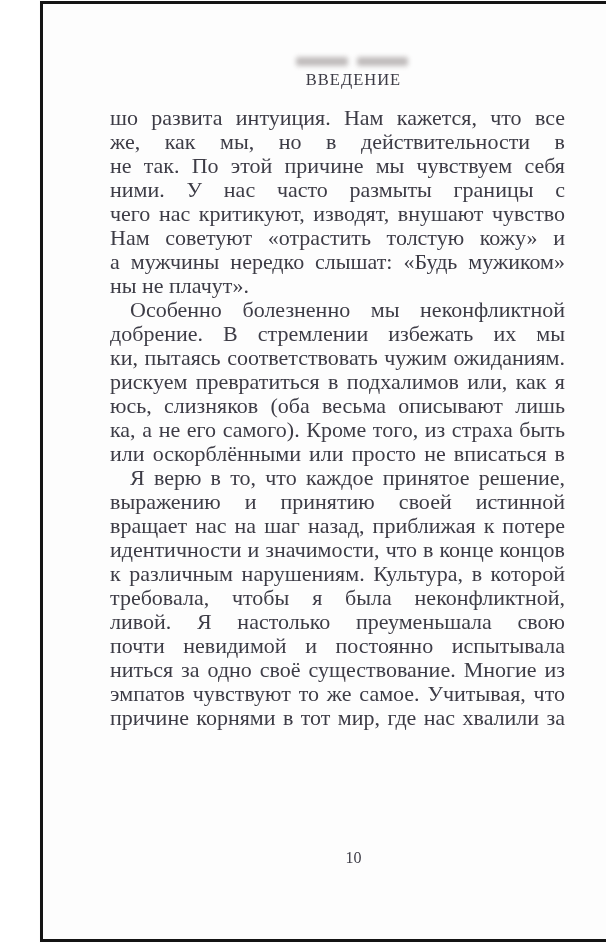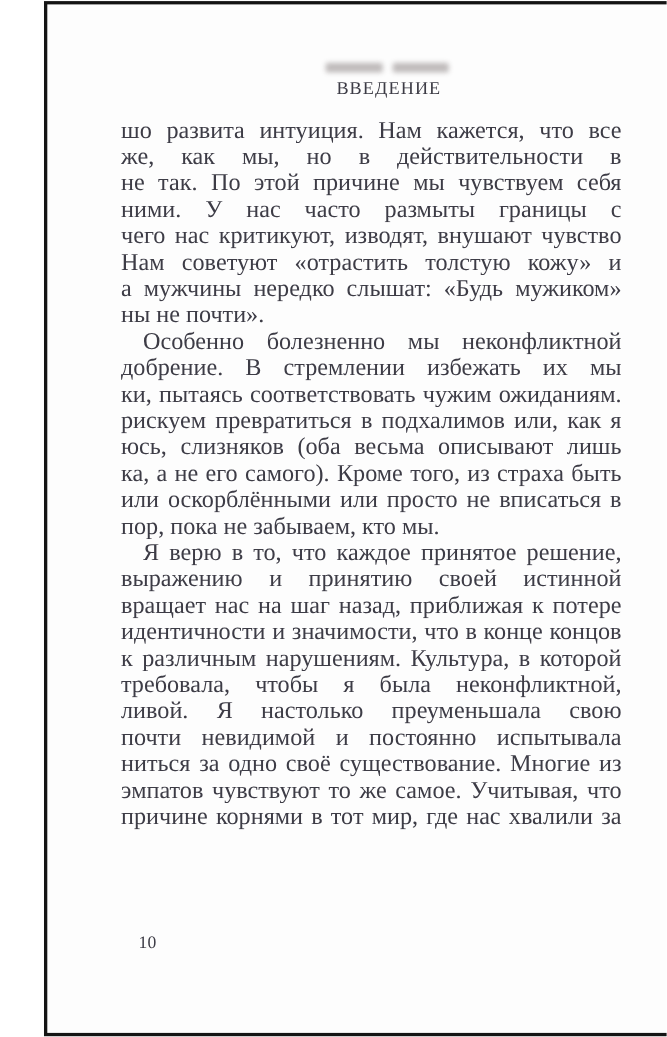--- a/index.html
+++ b/index.html
@@ -72,21 +72,21 @@
     height: 0;
     vertical-align: top;
   }
   .line.last { text-align: left; }
   .line.indent { text-indent: 20px; }
   .page-number {
     position: absolute;
     top: 849px;
     left: 87px;
     width: 455px;
-    text-align: left;
+    text-align: center;
     font-size: 16px;
     color: var(--text);
   }
 </style>
 </head>
 <body>
 
 <div class="page">
   <div class="frame"></div>
   <div class="showthrough">
@@ -95,29 +95,28 @@
   </div>
   <div class="header">ВВЕДЕНИЕ</div>
   <div class="body">
       <div class="line justify">шо развита интуиция. Нам кажется, что все видят мир таким</div>
       <div class="line justify">же, как мы, но в действительности в большинстве случаев это</div>
       <div class="line justify">не так. По этой причине мы чувствуем себя странными и лиш-</div>
       <div class="line justify">ними. У нас часто размыты границы с окружающими, из-за</div>
       <div class="line justify">чего нас критикуют, изводят, внушают чувство стыда и вины.</div>
       <div class="line justify">Нам советуют «отрастить толстую кожу» и «быть сильнее»,</div>
       <div class="line justify">а мужчины нередко слышат: «Будь мужиком» или «Мужчи-</div>
-      <div class="line last">ны не почти».</div>
+      <div class="line last">ны не плачут».</div>
       <div class="line indent justify">Особенно болезненно мы неконфликтной критику и нео-</div>
       <div class="line justify">добрение. В стремлении избежать их мы загоняем себя в рам-</div>
       <div class="line justify">ки, пытаясь соответствовать чужим ожиданиям. В итоге мы</div>
       <div class="line justify">рискуем превратиться в подхалимов или, как я любя выража-</div>
       <div class="line justify">юсь, слизняков (оба весьма описывают лишь состояние челове-</div>
       <div class="line justify">ка, а не его самого). Кроме того, из страха быть осмеянными</div>
       <div class="line justify">или оскорблёнными или просто не вписаться в коллектив мы</div>
-      <div class="line last">пор, пока не забываем, кто мы.</div>
       <div class="line indent justify">Я верю в то, что каждое принятое решение, каждый сде-</div>
       <div class="line justify">выражению и принятию своей истинной сущности, или воз-</div>
       <div class="line justify">вращает нас на шаг назад, приближая к потере собственной</div>
       <div class="line justify">идентичности и значимости, что в конце концов приводит</div>
       <div class="line justify">к различным нарушениям. Культура, в которой я выросла,</div>
       <div class="line justify">требовала, чтобы я была неконфликтной, незаметной и угод-</div>
       <div class="line justify">ливой. Я настолько преуменьшала свою значимость, что стала</div>
       <div class="line justify">почти невидимой и постоянно испытывала потребность изви-</div>
       <div class="line justify">ниться за одно своё существование. Многие из моих знакомых</div>
       <div class="line justify">эмпатов чувствуют то же самое. Учитывая, что наша история</div>

